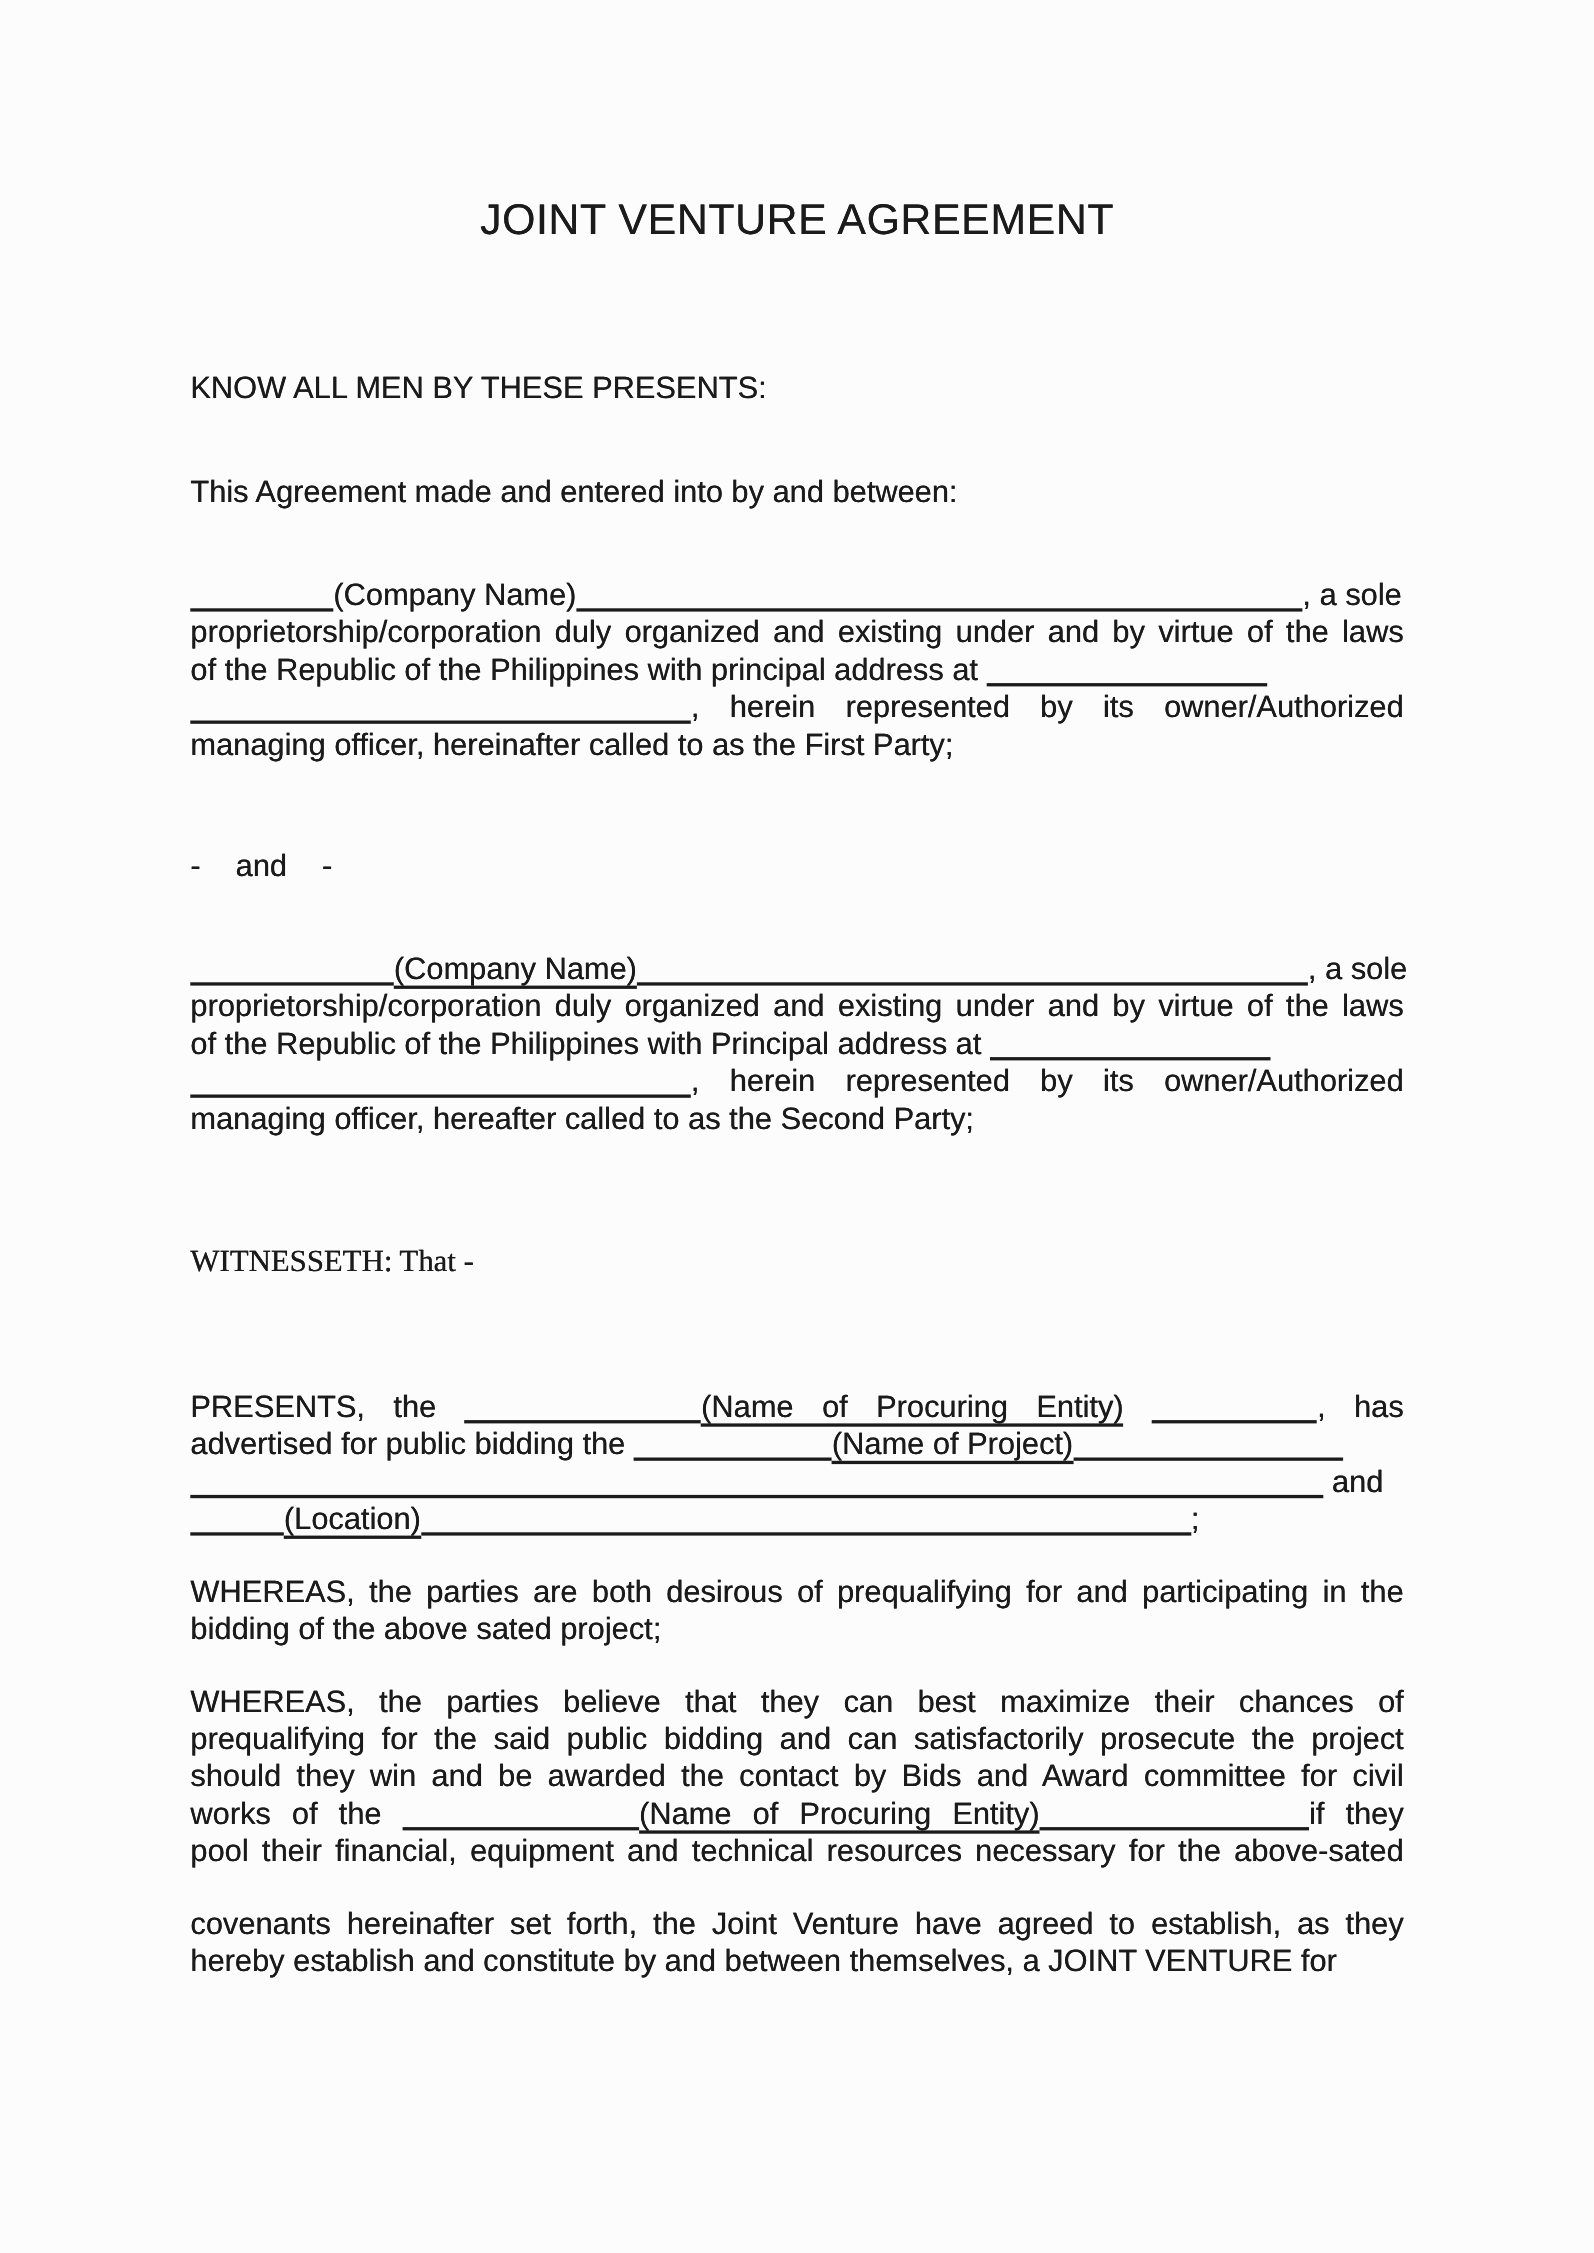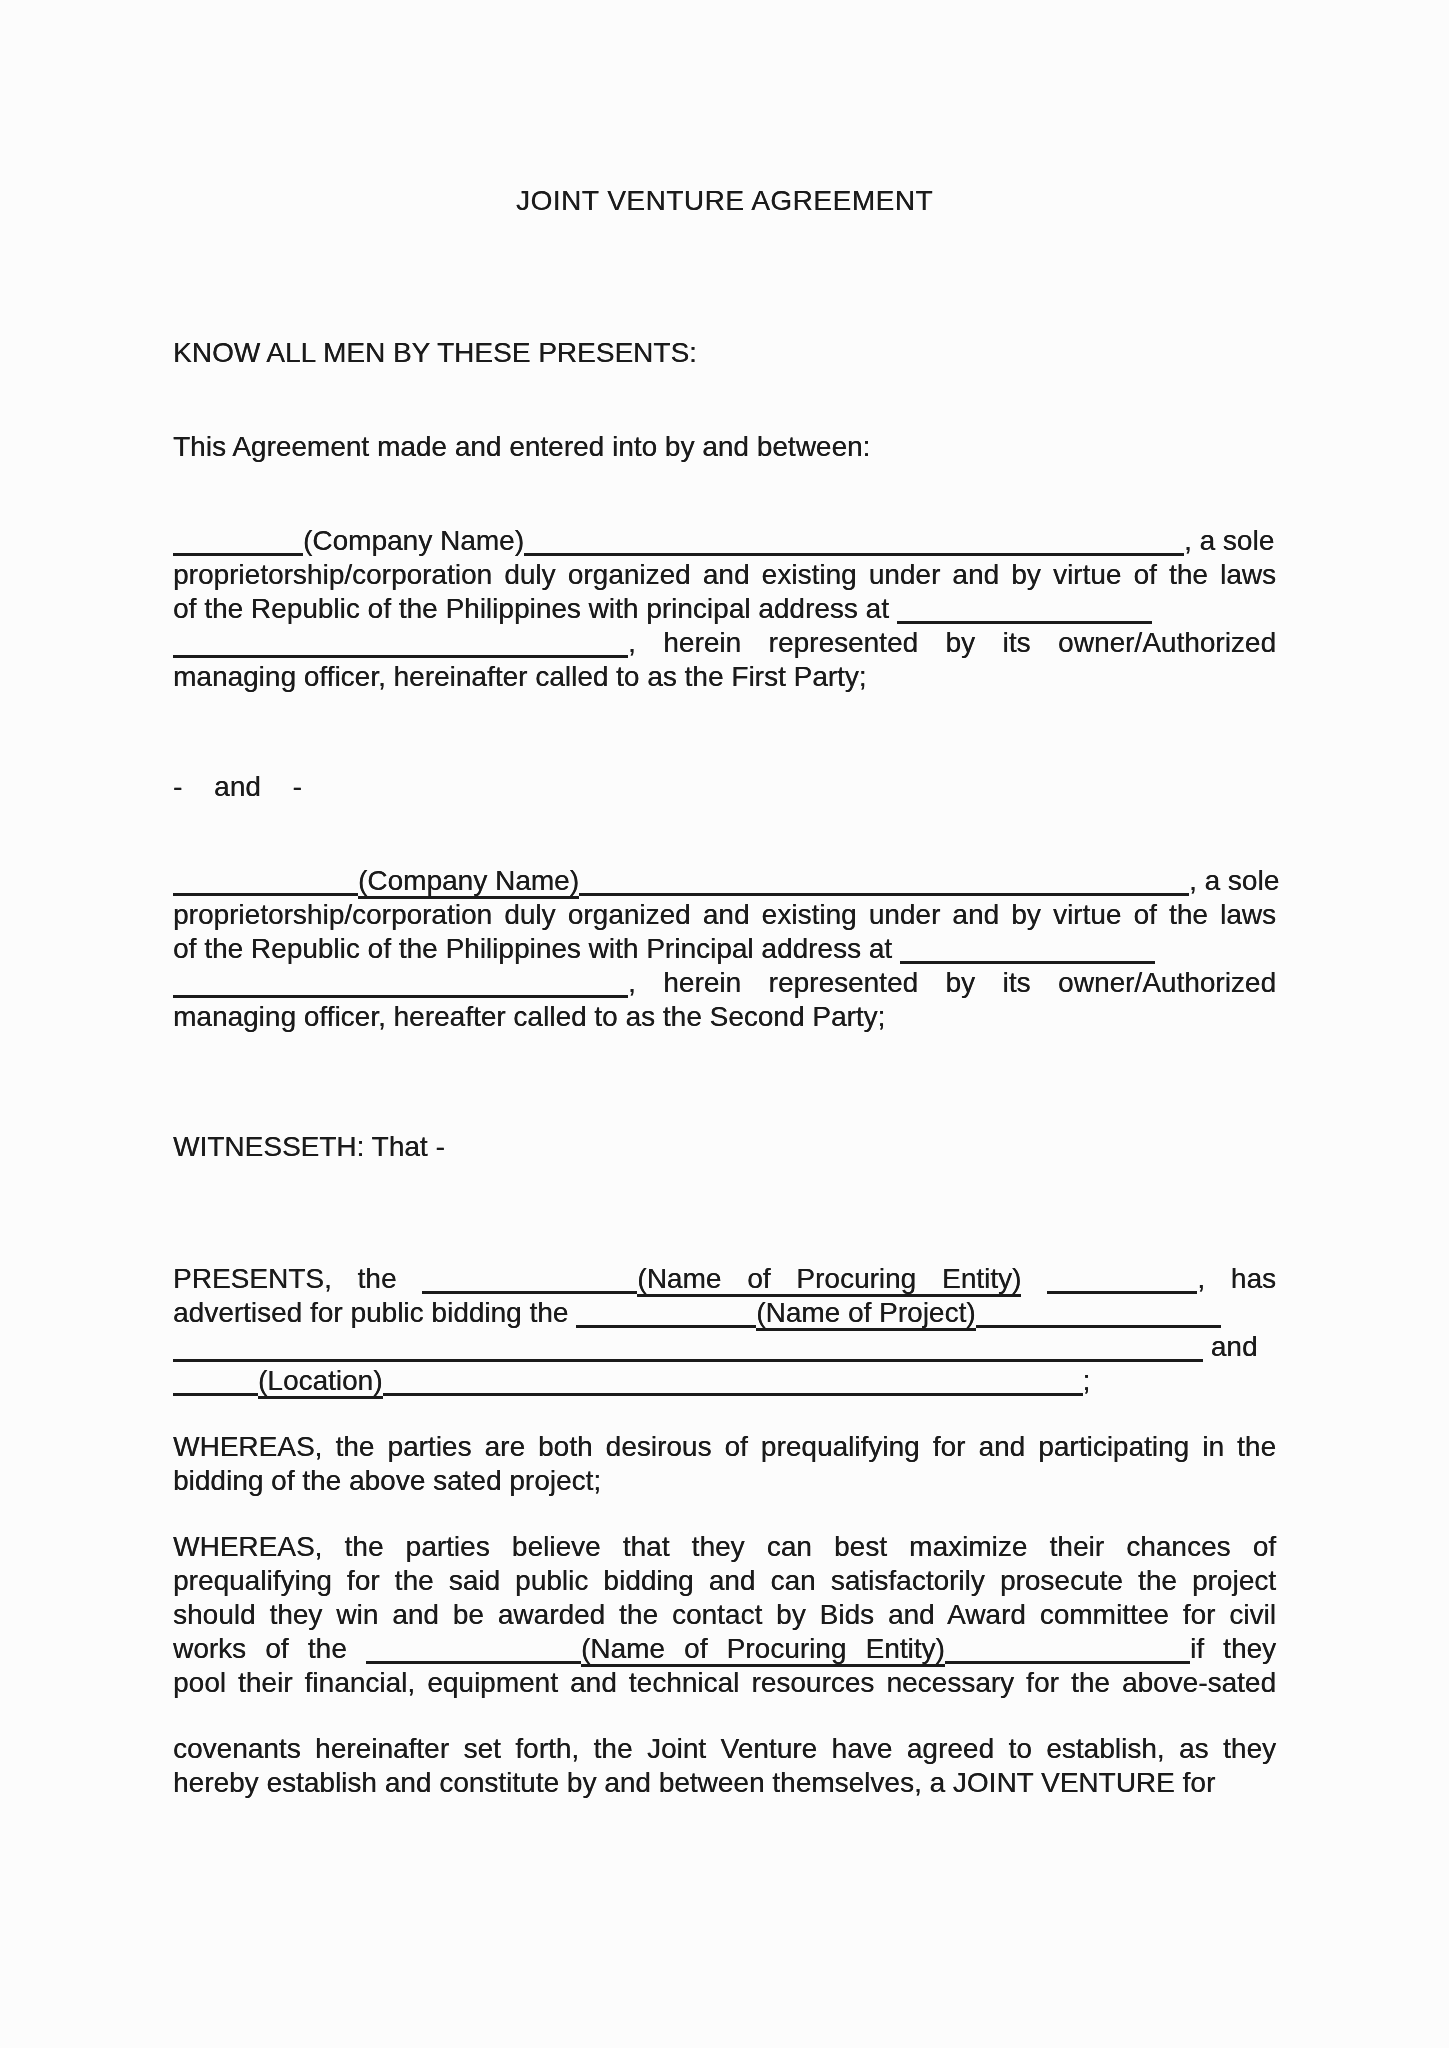--- a/index.html
+++ b/index.html
@@ -13,35 +13,35 @@
     background:var(--paper);
     color:var(--ink);
     font-family:"Liberation Sans","DejaVu Sans",sans-serif;
     font-size:28px;
     overflow:hidden;
     text-shadow:0.25px 0 0 currentColor;
   }
   .content{position:absolute;left:173px;top:0;width:1103px;}
   .title{
     margin-top:178px;
-    font-size:28px;line-height:46px;
+    font-size:39px;line-height:46px;
     text-align:center;font-weight:400;
     letter-spacing:0.5px;
     white-space:nowrap;
   }
   .line{height:34px;line-height:34px;}
   .jline{text-align:justify;text-align-last:justify;}
   .nowrap{white-space:nowrap;}
   .centered{text-align:left;}
   .know{margin-top:112px;}
   .intro{margin-top:60px;}
   .para-first{margin-top:60px;}
   .and-sep{margin-top:76px;word-spacing:24px;}
   .para-second{margin-top:60px;}
-  .witness{margin-top:96px;}
+  .witness{margin-top:96px;font-family:Liberation Serif, serif;}
   .para-w1{margin-top:98px;}
   .para-w2{margin-top:32px;}
   .para-w3{margin-top:32px;}
   .para-nt{margin-top:32px;}
   .blank{
     display:inline-block;
     height:24px;
     vertical-align:text-bottom;
     border-bottom:3px solid var(--ink);
   }

